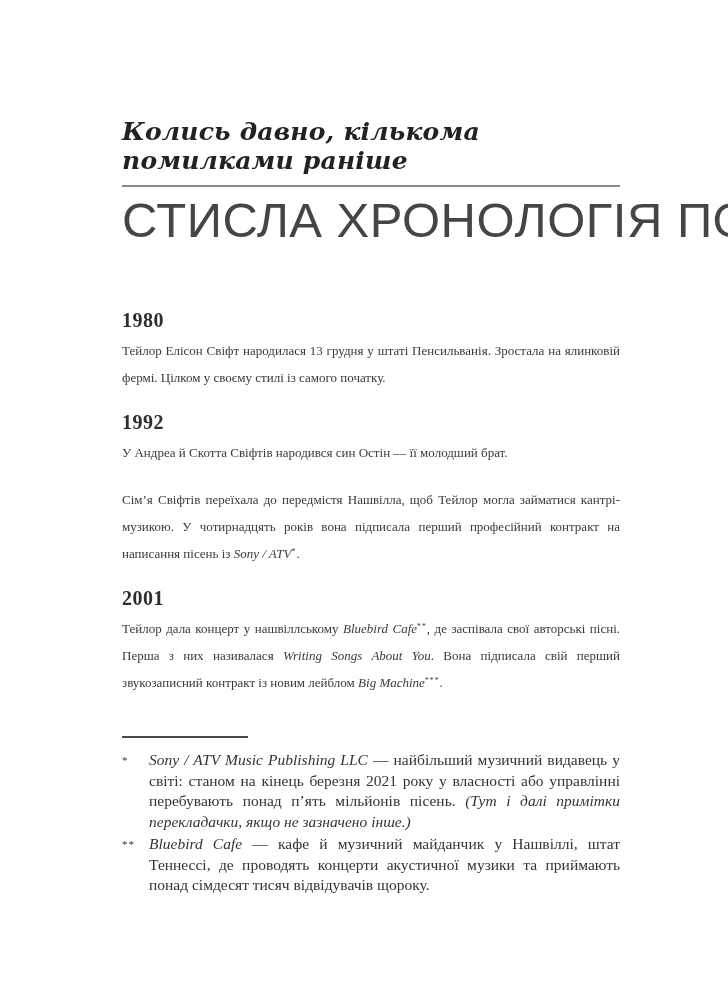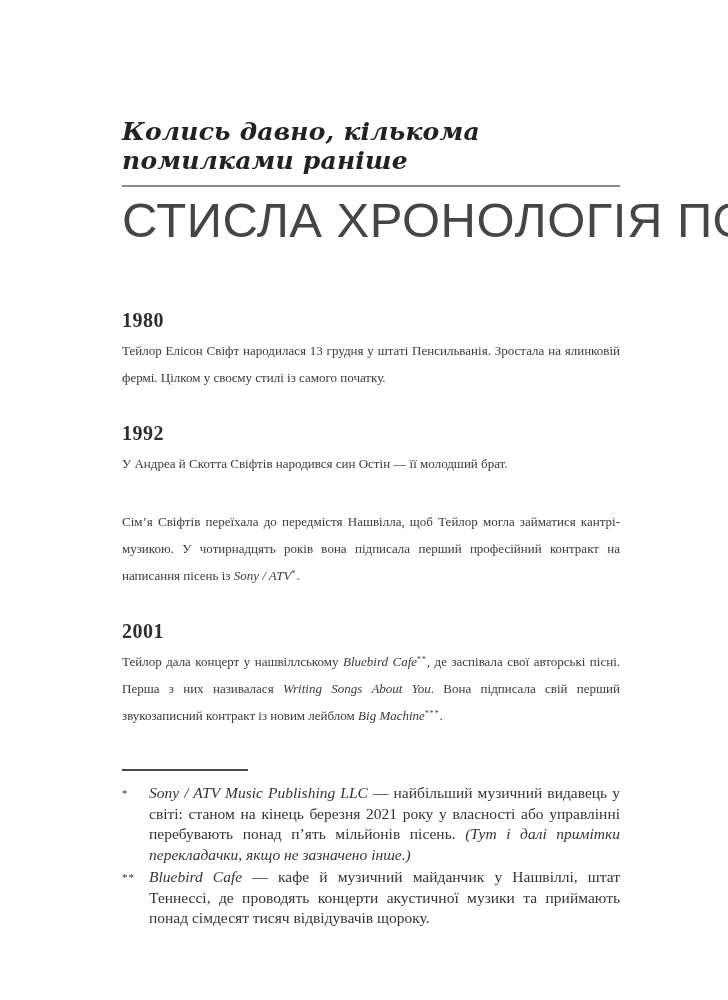--- a/index.html
+++ b/index.html
@@ -40,21 +40,21 @@
     font-size: 49px;
     line-height: 1.1;
     color: #454545;
     letter-spacing: 0.5px;
     white-space: nowrap;
   }
   .timeline {
     margin-top: 62px;
   }
   .entry + .entry {
-    margin-top: 31px;
+    margin-top: 20px;
   }
   .entry-year {
     margin: 0 0 5px 0;
     font-size: 20px;
     font-weight: bold;
     color: #2e2e2e;
     letter-spacing: 0.5px;
   }
   .entry-text {
     margin: 0;

